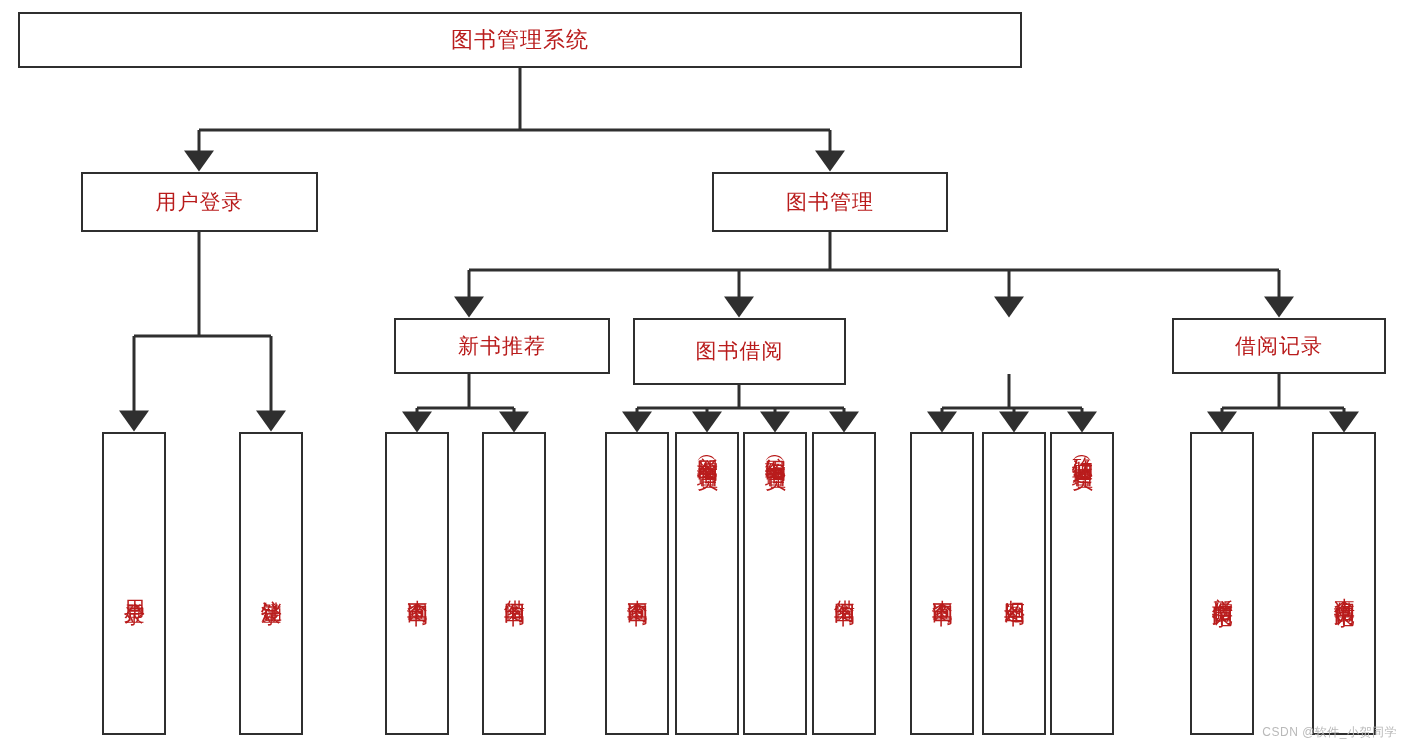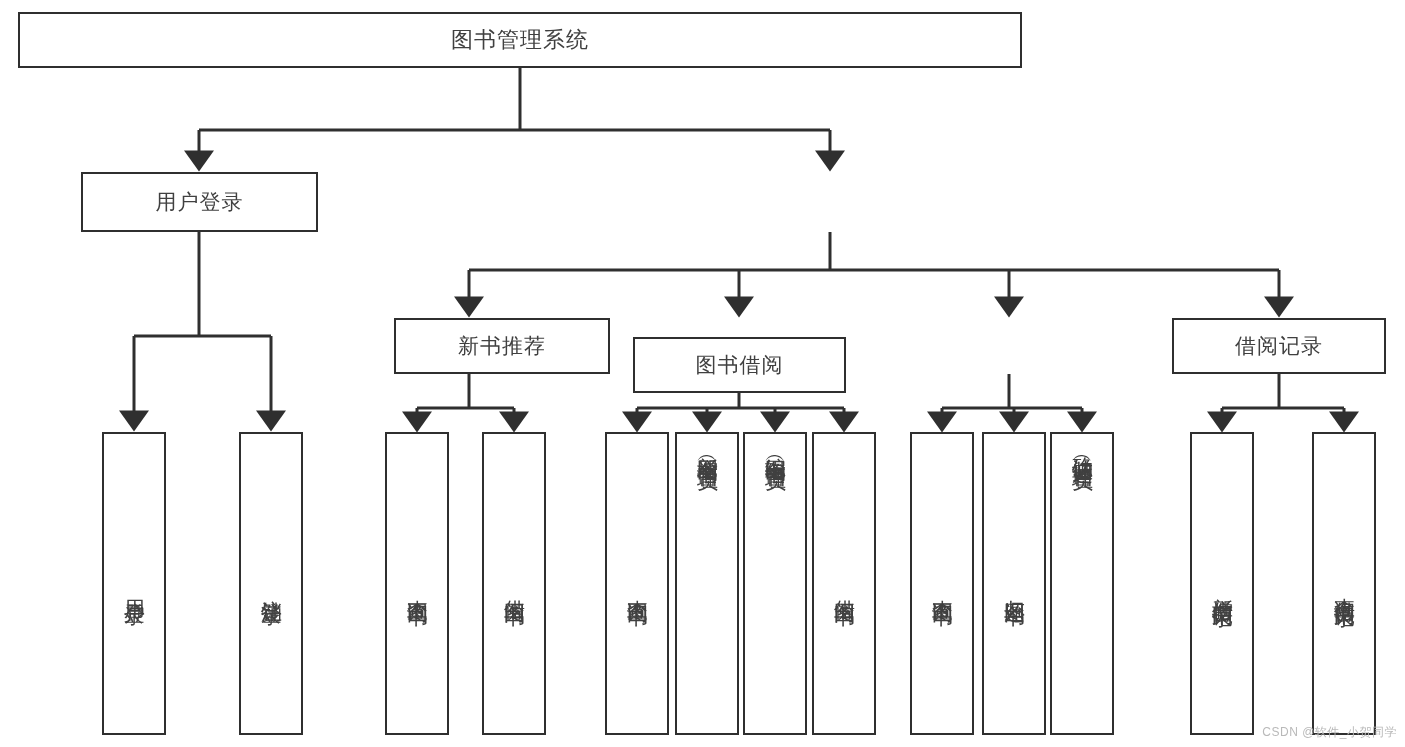--- a/index.html
+++ b/index.html
@@ -1,21 +1,21 @@
 <!DOCTYPE html>
 <html><head>
 <meta charset="utf-8">
 <style>
   html,body{margin:0;padding:0;background:#ffffff;}
   body{font-family:"Liberation Sans","DejaVu Sans",sans-serif;}
   #stage{position:relative;width:1405px;height:747px;background:#ffffff;overflow:hidden;}
   svg.wires{position:absolute;left:0;top:0;width:1405px;height:747px;}
   .node{position:absolute;box-sizing:border-box;background:#ffffff;border:2.5px solid #2f2f2f;
         display:flex;align-items:center;justify-content:center;}
-  .node .lbl{color:#404040;font-size:21px;line-height:1.25;white-space:nowrap;letter-spacing:1px;}
+  .node .lbl{color:#b91c1c;font-size:21px;line-height:1.25;white-space:nowrap;letter-spacing:1px;}
   .node.root .lbl{font-size:22px;}
   .leaf{align-items:flex-start;justify-content:center;padding-top:6px;}
   .leaf .lbl{writing-mode:vertical-rl;text-orientation:upright;font-size:21px;line-height:1.38;
              letter-spacing:2px;white-space:normal;height:auto;}
   .leaf.center .lbl{margin-top:auto;margin-bottom:auto;}
   .watermark{position:absolute;right:8px;bottom:6px;color:#b9b9b9;font-size:12px;
              letter-spacing:0.5px;white-space:nowrap;}
 </style>
 </head>
 <body>
@@ -72,25 +72,28 @@
     </g>
   </svg>
 
   <div class="node root" style="left:18px;top:12px;width:1004px;height:56px;">
     <span class="lbl">图书管理系统</span>
   </div>
 
   <div class="node" style="left:81px;top:172px;width:237px;height:60px;">
     <span class="lbl">用户登录</span>
   </div>
+  <div class="node" style="left:712px;top:172px;width:236px;height:60px;">
+    <span class="lbl">图书管理</span>
+  </div>
 
   <div class="node" style="left:361px;top:318px;width:216px;height:56px;margin-left:33px;">
     <span class="lbl">新书推荐</span>
   </div>
-  <div class="node" style="left:633px;top:318px;width:213px;height:56px;margin-top:19px;">
+  <div class="node" style="left:633px;top:318px;width:213px;height:67px;">
     <span class="lbl">图书借阅</span>
   </div>
   <div class="node" style="left:1172px;top:318px;width:214px;height:56px;">
     <span class="lbl">借阅记录</span>
   </div>
 
   <div class="node leaf center" style="left:102px;top:432px;width:64px;height:303px;">
     <span class="lbl">用户登录</span>
   </div>
   <div class="node leaf center" style="left:239px;top:432px;width:64px;height:303px;">

